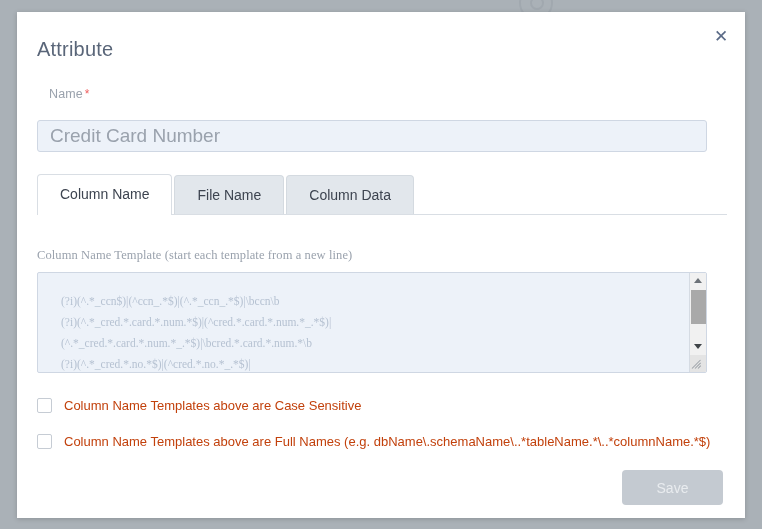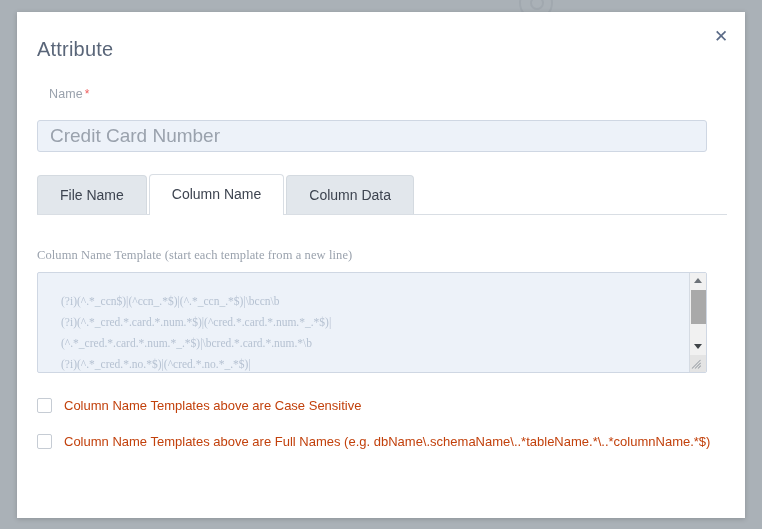--- a/index.html
+++ b/index.html
@@ -337,22 +337,22 @@
 
   <div id="title">Attribute</div>
 
   <div id="name-label" class="field-label">
     <span>Name</span><span class="req-star">*</span>
   </div>
 
   <input id="name-input" type="text" placeholder="Credit Card Number" style="">
 
   <div id="tabs">
+    <div class="tab active">Column Name</div>
     <div class="tab">File Name</div>
-    <div class="tab active">Column Name</div>
     <div class="tab">Column Data</div>
   </div>
 
   <div id="template-label" class="field-label">Column Name Template (start each template from a new line)</div>
 
   <div id="template-box">
     <pre id="template-text">(?i)(^.*_ccn$)|(^ccn_.*$)|(^.*_ccn_.*$)|\bccn\b
 (?i)(^.*_cred.*.card.*.num.*$)|(^cred.*.card.*.num.*_.*$)|
 (^.*_cred.*.card.*.num.*_.*$)|\bcred.*.card.*.num.*\b
 (?i)(^.*_cred.*.no.*$)|(^cred.*.no.*_.*$)|
@@ -376,14 +376,15 @@
   <div class="cb-row" id="cb-row-1">
     <div class="cb-box"></div>
     <div class="cb-label">Column Name Templates above are Case Sensitive</div>
   </div>
 
   <div class="cb-row" id="cb-row-2">
     <div class="cb-box"></div>
     <div class="cb-label">Column Name Templates above are Full Names (e.g. dbName\.schemaName\..*tableName.*\..*columnName.*$)</div>
   </div>
 
+  <button id="save-btn" disabled="">Save</button>
 
 </div>
 
 </body></html>

